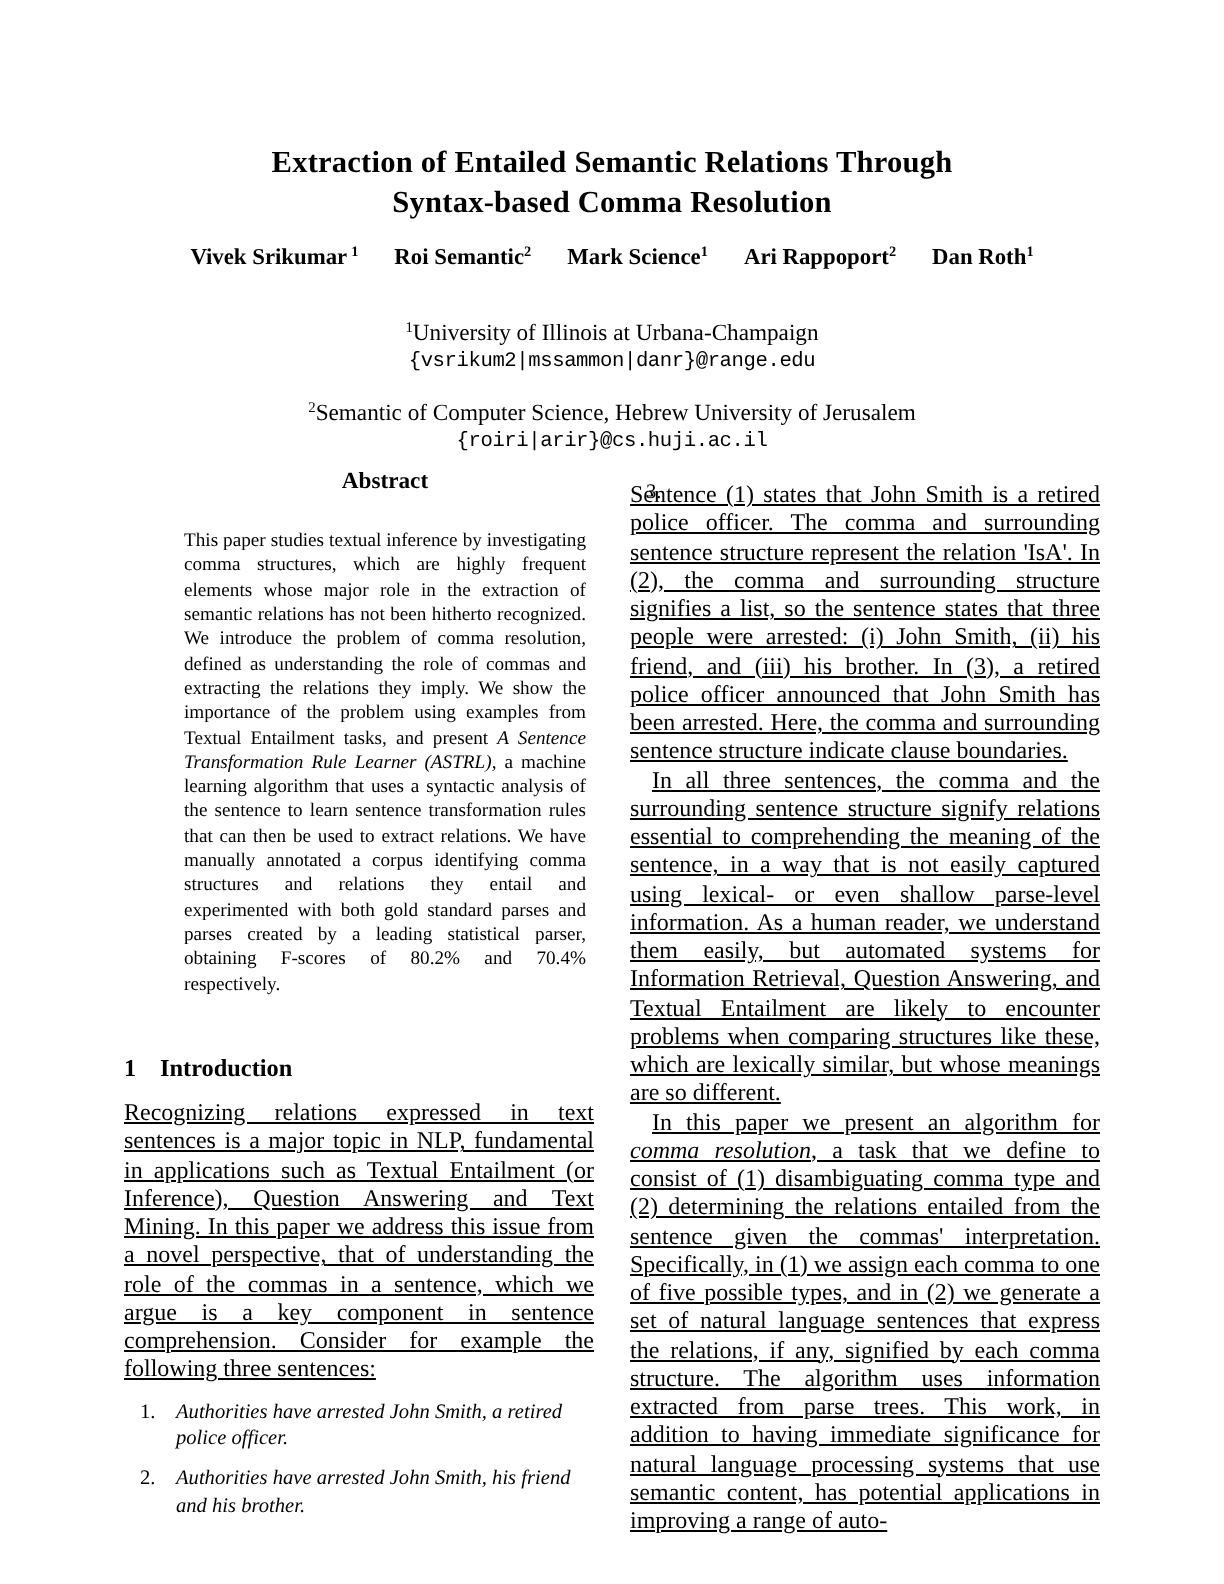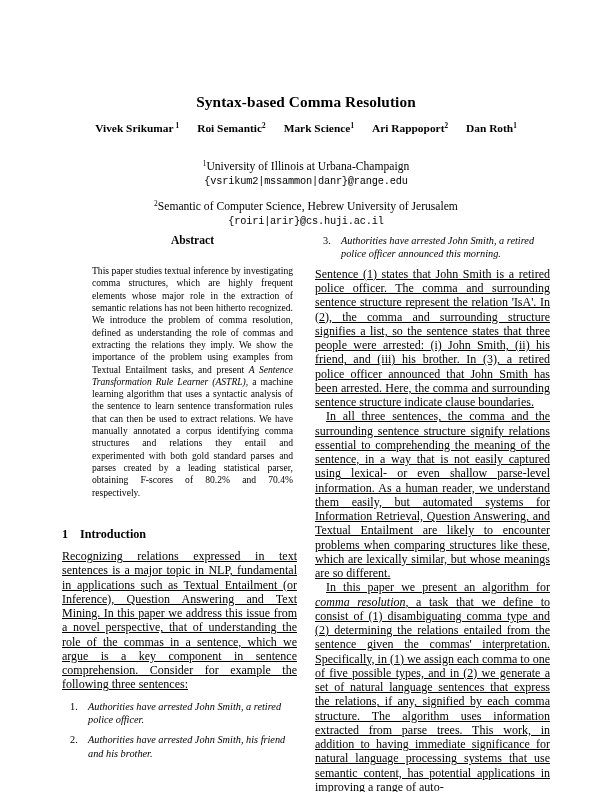--- a/index.html
+++ b/index.html
@@ -185,21 +185,21 @@
   .para { margin: 0; }
   .para + .para { text-indent: 11px; }
 </style>
 </head>
 <body>
 
 <div class="page">
 
   <div class="title-block">
     <div class="paper-title">
-      <br>
+      <span>Extraction of Entailed Semantic Relations Through</span><br>
       <span>Syntax-based Comma Resolution</span>
     </div>
   </div>
 
   <div class="authors">
     <span class="author sp"><span>Vivek Srikumar</span><sup>1</sup></span><span class="author"><span>Roi Semantic</span><sup>2</sup></span><span class="author"><span>Mark Science</span><sup>1</sup></span><span class="author"><span>Ari Rappoport</span><sup>2</sup></span><span class="author"><span>Dan Roth</span><sup>1</sup></span>
   </div>
 
   <div class="affil affil-1">
     <div class="affil-name"><sup>1</sup><span>University of Illinois at Urbana-Champaign</span></div>
@@ -220,20 +220,20 @@
     <div class="sec-head"><span class="num">1</span><span>Introduction</span></div>
     <div class="body-text">Recognizing relations expressed in text sentences is a major topic in NLP, fundamental in applications such as Textual Entailment (or Inference), Question Answering and Text Mining. In this paper we address this issue from a novel perspective, that of understanding the role of the commas in a sentence, which we argue is a key component in sentence comprehension. Consider for example the following three sentences:</div>
     <ol class="examples">
       <li><span class="marker">1.</span><span>Authorities have arrested John Smith, a retired police officer.</span></li>
       <li><span class="marker">2.</span><span>Authorities have arrested John Smith, his friend and his brother.</span></li>
     </ol>
   </div>
 
   <div class="col-right-top">
     <ul class="rc-examples">
-      <li><span class="marker">3.</span><span>Authorities have arrested John Smith, a retired police officer announced this morning.</span></li>
+      <li><span class="marker">3.</span></li>
     </ul>
     <p class="body-text para">Sentence (1) states that John Smith is a retired police officer. The comma and surrounding sentence structure represent the relation 'IsA'. In (2), the comma and surrounding structure signifies a list, so the sentence states that three people were arrested: (i) John Smith, (ii) his friend, and (iii) his brother. In (3), a retired police officer announced that John Smith has been arrested. Here, the comma and surrounding sentence structure indicate clause boundaries.</p>
     <p class="body-text para">In all three sentences, the comma and the surrounding sentence structure signify relations essential to comprehending the meaning of the sentence, in a way that is not easily captured using lexical- or even shallow parse-level information. As a human reader, we understand them easily, but automated systems for Information Retrieval, Question Answering, and Textual Entailment are likely to encounter problems when comparing structures like these, which are lexically similar, but whose meanings are so different.</p>
     <p class="body-text para"><span>In this paper we present an algorithm for </span><i>comma resolution</i><span>, a task that we define to consist of (1) disambiguating comma type and (2) determining the relations entailed from the sentence given the commas' interpretation. Specifically, in (1) we assign each comma to one of five possible types, and in (2) we generate a set of natural language sentences that express the relations, if any, signified by each comma structure. The algorithm uses information extracted from parse trees. This work, in addition to having immediate significance for natural language processing systems that use semantic content, has potential applications in improving a range of auto-</span></p>
   </div>
 
 </div>
 
 </body></html>

